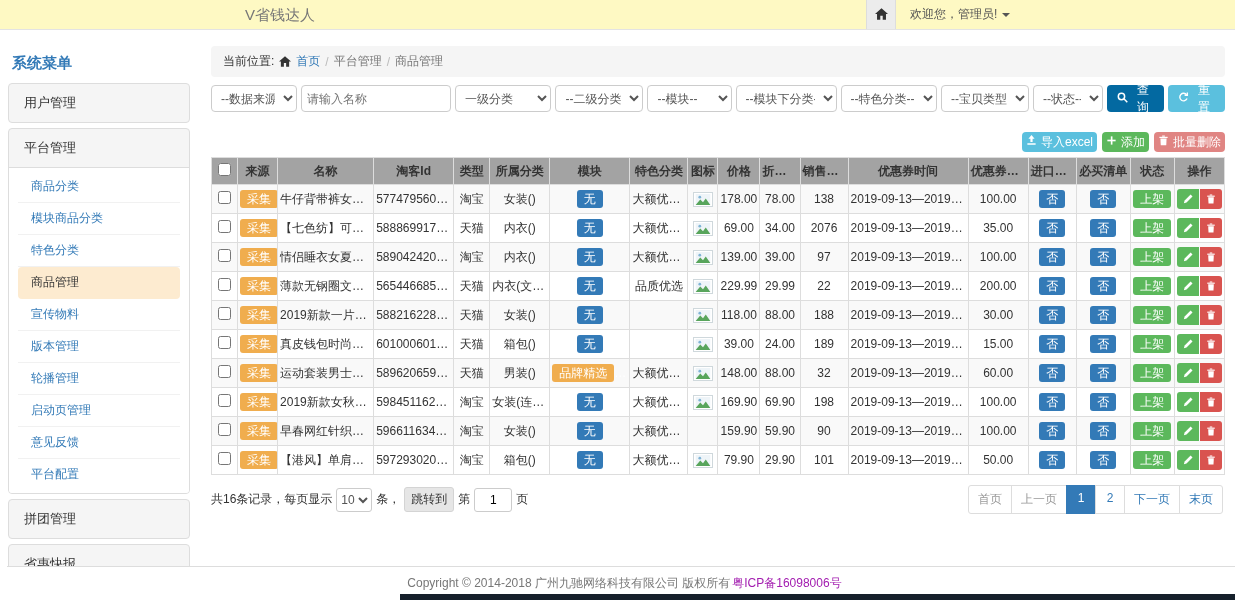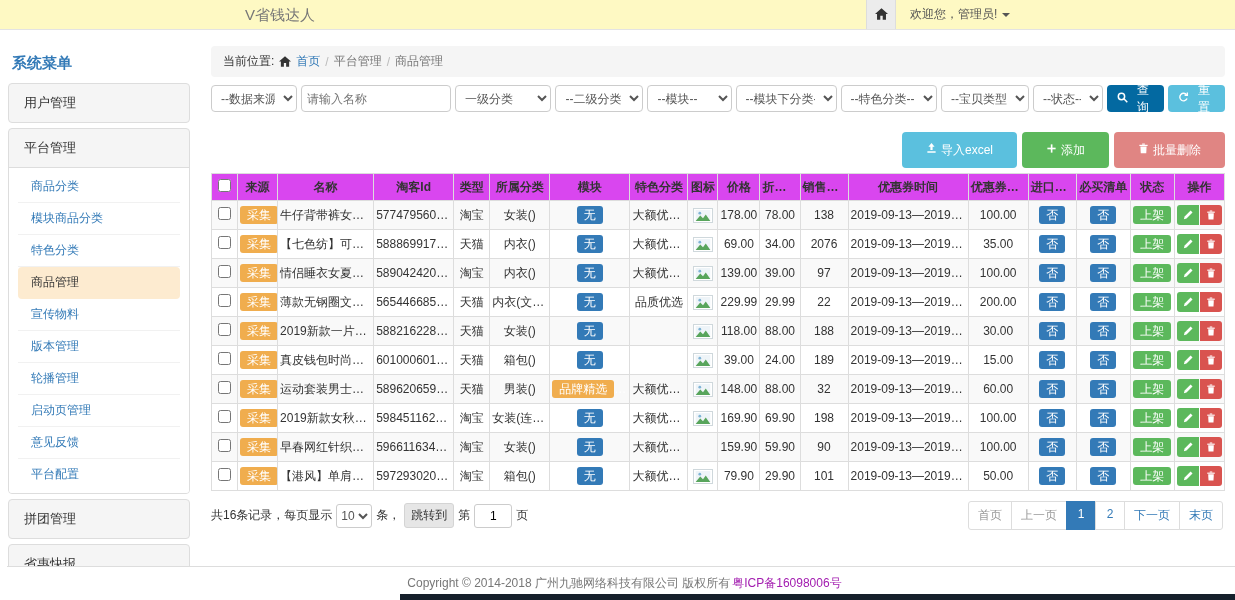--- a/index.html
+++ b/index.html
@@ -44,26 +44,26 @@
   [data-name="module-select"]{width:88px} [data-name="module-sub-category-select"]{width:101px}
   [data-name="feature-category-select"]{width:101px} [data-name="item-type-select"]{width:88px}
   [data-name="status-select"]{width:70px}
 
   .btn { height:27px; border:none; border-radius:4px; color:#fff; font-size:12px;
     display:inline-flex; align-items:center; gap:4px; padding:0 10px; cursor:pointer; }
   .btn.primary{background:#0369a1} .btn.info{background:#5bc0de}
   .btn.success{background:#5cb85c} .btn.danger-soft{background:#e08583}
 
   .toolbar { margin-top:20px; display:flex; justify-content:flex-end; gap:5px; }
-  .toolbar .btn { height:36px; padding:0 24px; }
+  .toolbar .btn { height:20px; padding:0 4px; }
 
   .grid { margin-top:5px; width:100%; border-collapse:collapse; table-layout:fixed; }
   .grid th,.grid td { border:1px solid #ddd; padding:4px 2px; text-align:center; font-size:12px;
     overflow:hidden; white-space:nowrap; text-overflow:ellipsis; height:27px; }
-  .grid th { font-weight:bold; color:#333; background:#d946ef; }
+  .grid th { font-weight:bold; color:#333; background:#a3a3a3; }
   .grid tbody tr:nth-child(odd){ background:#f9f9f9; }
   .ops-head { color:#337ab7; }
 
   .badge { display:inline-block; border-radius:3px; color:#fff; font-size:12px; padding:2px 7px; line-height:14px; }
   .badge.warn{background:#f0ad4e} .badge.primary{background:#337ab7;cursor:pointer}
   .badge.success{background:#5cb85c;cursor:pointer}
   .module-text{ color:#333; margin-left:2px; }
 
   .thumb { display:inline-flex; width:20px; height:15px; border:1px solid #cfd8dc; background:#fff;
     align-items:center; justify-content:center; vertical-align:middle; }

